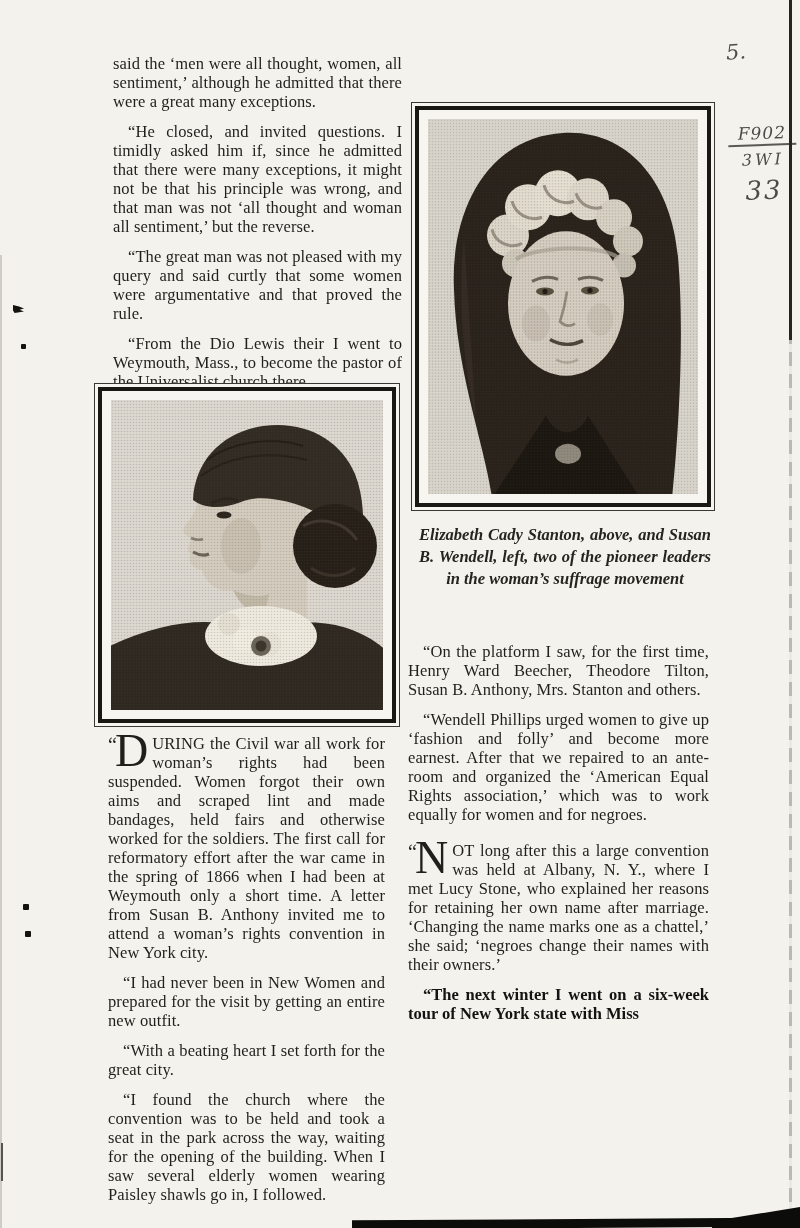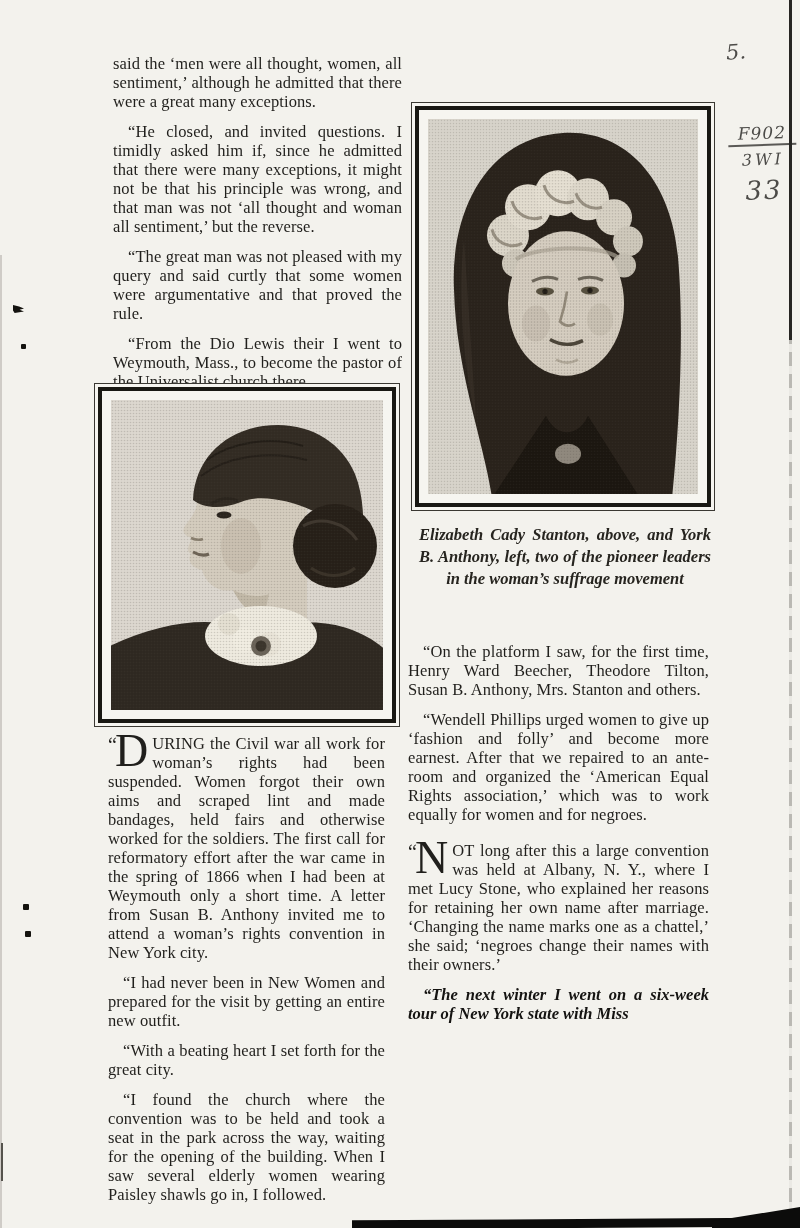--- a/index.html
+++ b/index.html
@@ -13,21 +13,21 @@
   .textcol {
     position:absolute;
     font-size:16.5px; line-height:19px;
     color:#201f1c;
     text-align:justify;
     letter-spacing:.1px;
   }
   .para { margin:11px; text-indent:15px; }
   .para.noindent { text-indent:0; }
   .para.gap-before { margin-top:17px; }
-  .para.closing { font-weight:bold; color:#141311; letter-spacing:0;font-style:italic; }
+  .para.closing { font-weight:bold; color:#141311; letter-spacing:0; }
   
   .dropwrap { float:left; white-space:nowrap; margin-right:4px; }
   .dq { font-size:20px; line-height:1; vertical-align:14px; letter-spacing:-2px; }
   .dc { font-size:46px; line-height:34px; }
   .para.drop { text-indent:0; }
   
   .caption {
     position:absolute;
     font-size:16.5px; line-height:22px;
     font-style:italic; font-weight:bold;
@@ -197,21 +197,21 @@
         <path d="M128,240 q11,6 22,0" stroke="#a89f8f" stroke-width="2.6" fill="none" opacity="0.8"></path>
 
         <path d="M64,378 L118,296 C128,318 150,318 160,296 L212,378 Z" fill="#1b1610"></path>
         <ellipse cx="140" cy="334" rx="13" ry="10" fill="#cfc8ba" opacity="0.65"></ellipse>
 
         <rect x="0" y="0" width="270" height="374" fill="url(#ht2)"></rect>
       </svg>
     </div>
   </div>
 
-  <div class="caption" style="left:419px; top:524px; width:292px;">Elizabeth Cady Stanton, above, and York B. Anthony, left, two of the pioneer leaders in the woman’s suffrage movement</div>
+  <div class="caption" style="left:419px; top:524px; width:292px;">Elizabeth Cady Stanton, above, and Susan B. Wendell, left, two of the pioneer leaders in the woman’s suffrage movement</div>
 
   <div class="textcol" style="left:397px; top:631px; width:323px;">
     <p class="para">“On the platform I saw, for the first time, Henry Ward Beecher, Theodore Tilton, Susan B. Anthony, Mrs. Stanton and others.</p>
     <p class="para">“Wendell Phillips urged women to give up ‘fashion and folly’ and become more earnest. After that we repaired to an ante-room and organized the ‘American Equal Rights association,’ which was to work equally for women and for negroes.</p>
     <p class="para drop gap-before"><span class="dropwrap"><span class="dq">“</span><span class="dc">N</span></span><span>OT long after this a large convention was held at Albany, N. Y., where I met Lucy Stone, who explained her reasons for retaining her own name after marriage.  ‘Changing the name marks one as a chattel,’ she said; ‘negroes change their names with their owners.’</span></p>
     <p class="para closing">“The next winter I went on a six-week tour of New York state with Miss</p>
   </div>
 
   <div class="edge-right"></div>
   <div class="edge-right-dark"></div>

